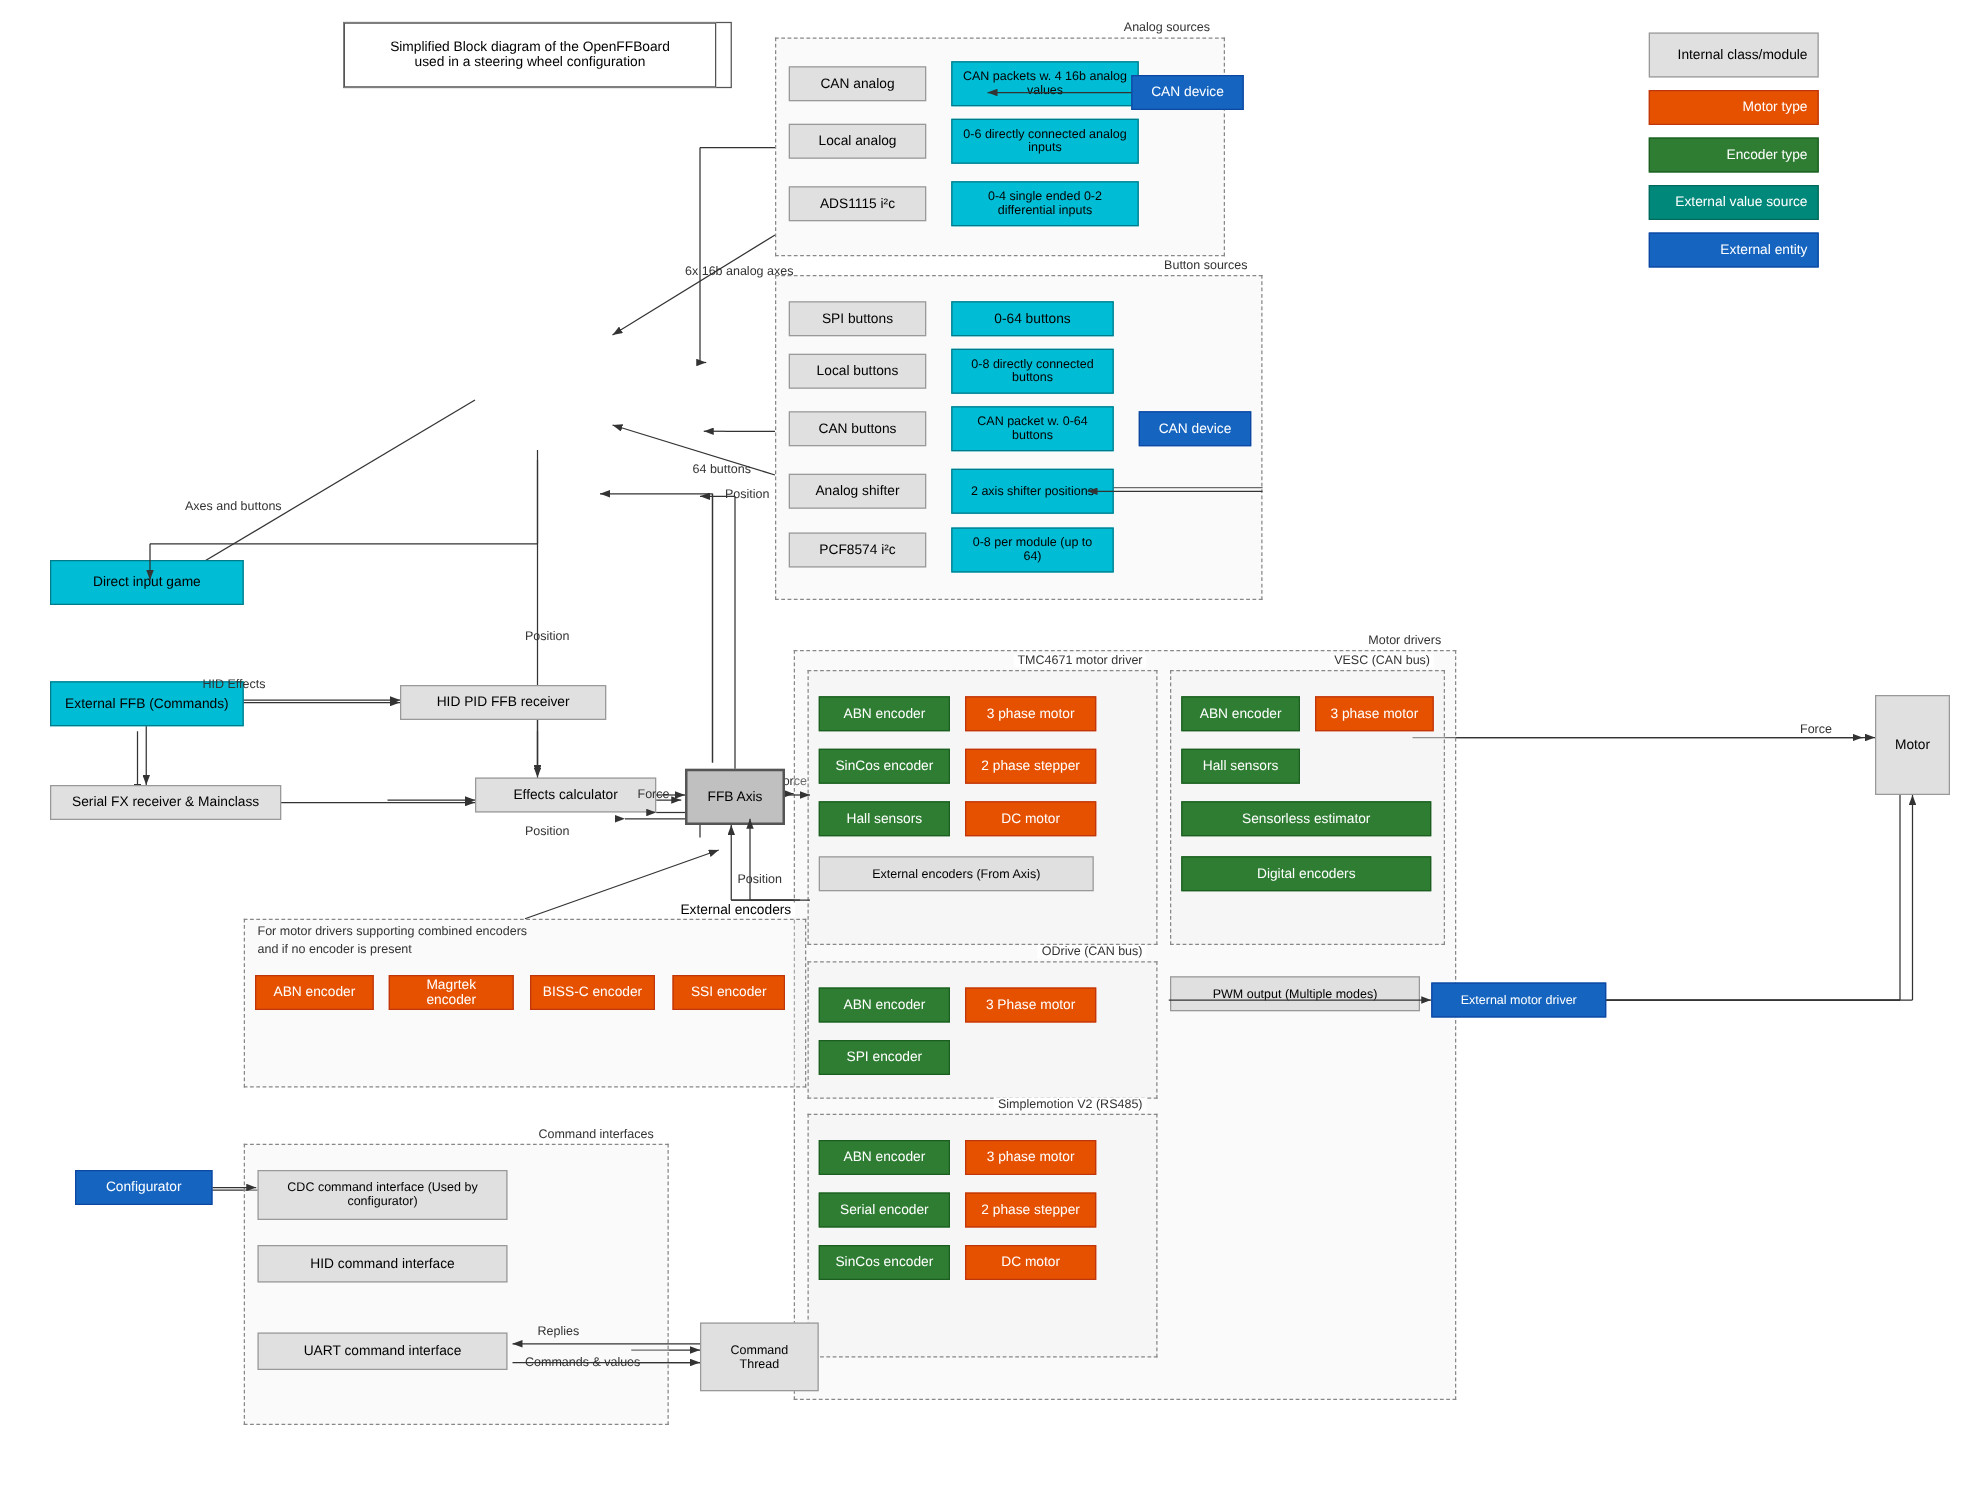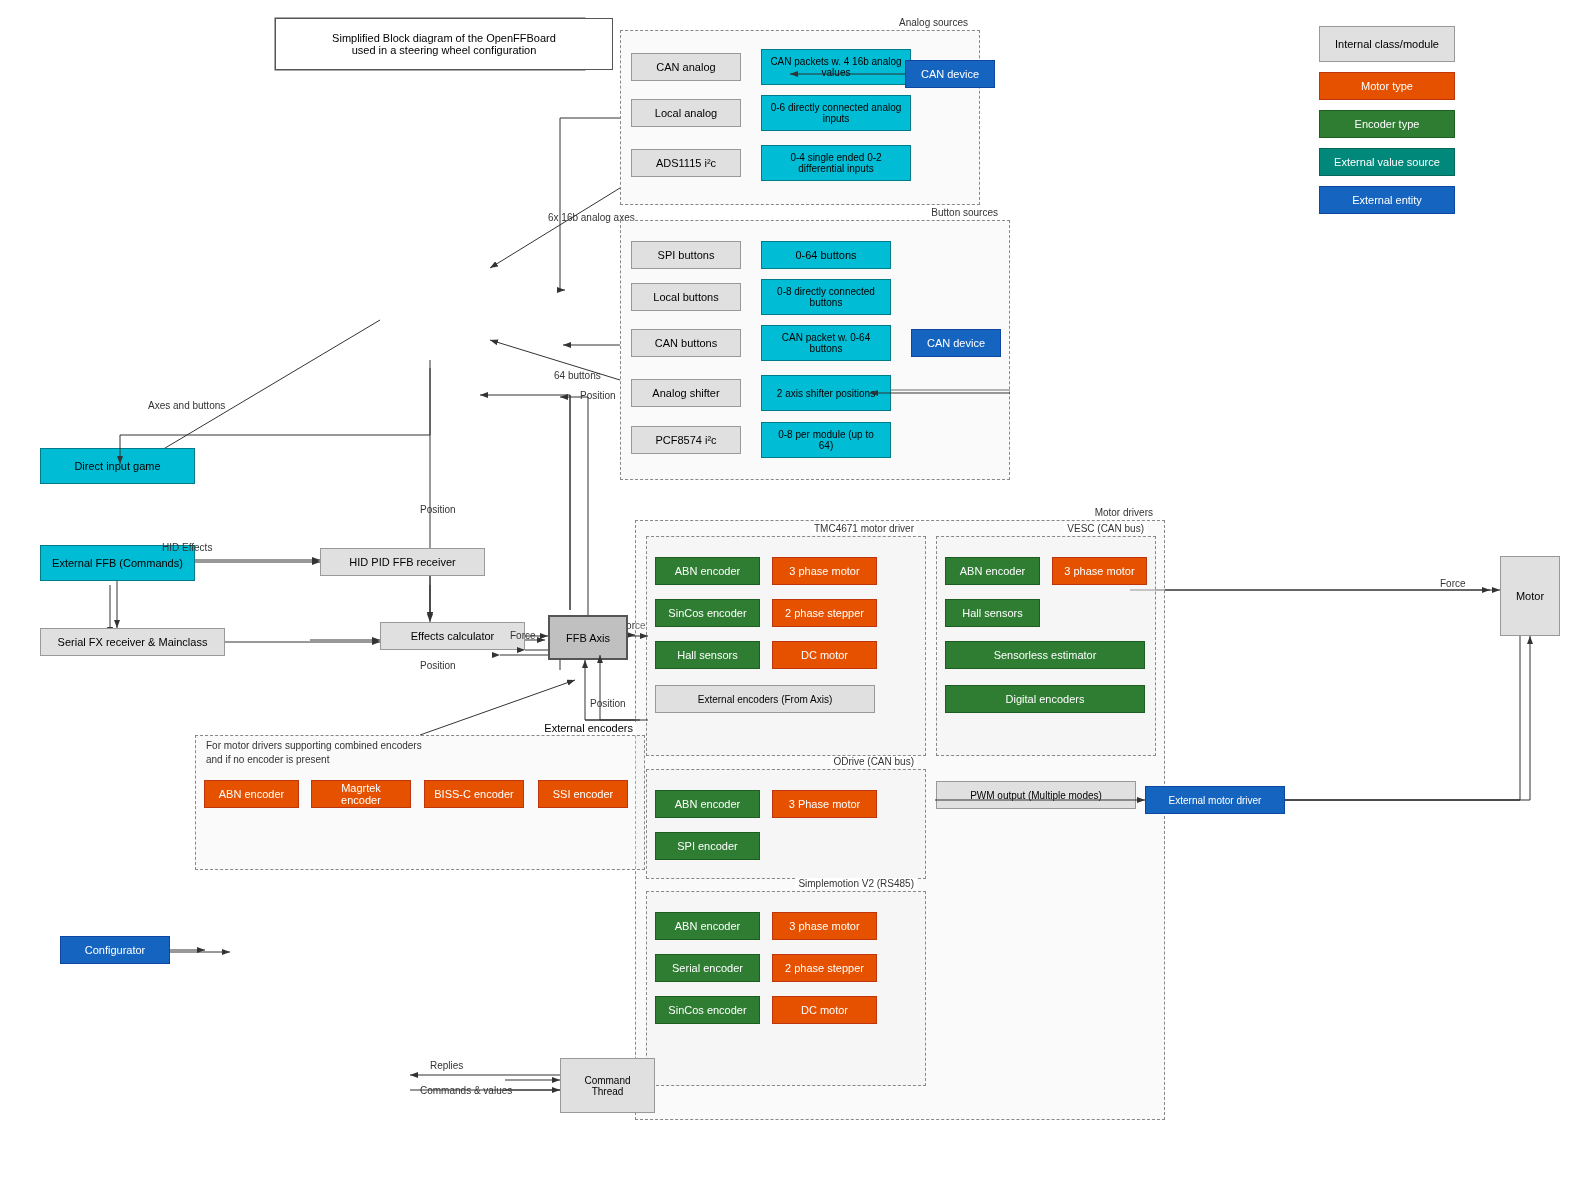--- a/index.html
+++ b/index.html
@@ -71,21 +71,21 @@
     }
     
     .legend-item {
       position: absolute;
       padding: 4px 8px;
       text-align: center;
       font-size: 11px;
       border: 1px solid #555;
       display: flex;
       align-items: center;
-      justify-content: center;
+      justify-content: flex-end;
       white-space: nowrap;
     }
     
     .arrow-label {
       position: absolute;
       font-size: 10px;
       color: #333;
     }
     
     .arrows-svg {
@@ -158,21 +158,21 @@
 
     <line x1="1010" y1="390" x2="870" y2="390" stroke="#333" stroke-width="1" marker-end="url(#arrowhead)"></line>
 
     <line x1="145" y1="952" x2="230" y2="952" stroke="#333" stroke-width="1" marker-end="url(#arrowhead)"></line>
 
     <line x1="505" y1="1090" x2="560" y2="1090" stroke="#333" stroke-width="1" marker-end="url(#arrowhead-rev)"></line>
 
     <line x1="505" y1="1080" x2="560" y2="1080" stroke="#333" stroke-width="1" marker-end="url(#arrowhead)"></line>
   </svg>
 
-  <div style="position:absolute;left:275px;top:18px;width:338px;height:52px;border:1px solid #555;display:flex;flex-direction:column;align-items:center;justify-content:center;background:#fff;font-size:11px;">
+  <div style="position:absolute;left:275px;top:18px;width:298px;height:52px;border:1px solid #555;display:flex;flex-direction:column;align-items:center;justify-content:center;background:#fff;font-size:11px;">
     <span>Simplified Block diagram of the OpenFFBoard</span>
     <span>used in a steering wheel configuration</span>
   </div>
 
   <div class="legend-item" style="left:1319px;top:26px;width:136px;height:36px;background:#e0e0e0;border:1px solid #999;">
     <span>Internal class/module</span>
   </div>
   <div class="legend-item" style="left:1319px;top:72px;width:136px;height:28px;background:#e65100;color:#fff;border:1px solid #bf360c;">
     <span>Motor type</span>
   </div>
@@ -417,20 +417,35 @@
       <span>Magrtek encoder</span>
     </div>
     <div class="box box-orange" style="position:absolute;left:228px;top:44px;width:100px;height:28px;">
       <span>BISS-C encoder</span>
     </div>
     <div class="box box-orange" style="position:absolute;left:342px;top:44px;width:90px;height:28px;">
       <span>SSI encoder</span>
     </div>
   </div>
 
+  <div class="group-box" style="left:195px;top:915px;width:340px;height:225px;">
+    <span class="group-title">Command interfaces</span>
+
+    <div class="box box-gray" style="position:absolute;left:10px;top:20px;width:200px;height:40px;font-size:10px;">
+      <span>CDC command interface (Used by configurator)</span>
+    </div>
+
+    <div class="box box-gray" style="position:absolute;left:10px;top:80px;width:200px;height:30px;">
+      <span>HID command interface</span>
+    </div>
+
+    <div class="box box-gray" style="position:absolute;left:10px;top:150px;width:200px;height:30px;">
+      <span>UART command interface</span>
+    </div>
+  </div>
 
   <div class="box box-blue" style="left:60px;top:936px;width:110px;height:28px;">
     <span>Configurator</span>
   </div>
 
   <div class="box box-gray" style="left:560px;top:1058px;width:95px;height:55px;font-size:10px;text-align:center;">
     <span>Command Thread</span>
   </div>
 
   <span class="arrow-label" style="left:430px;top:1060px;">Replies</span>

